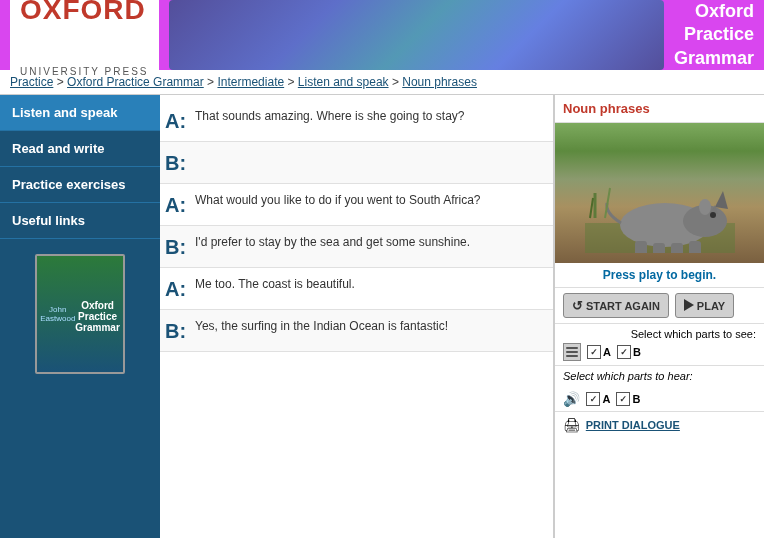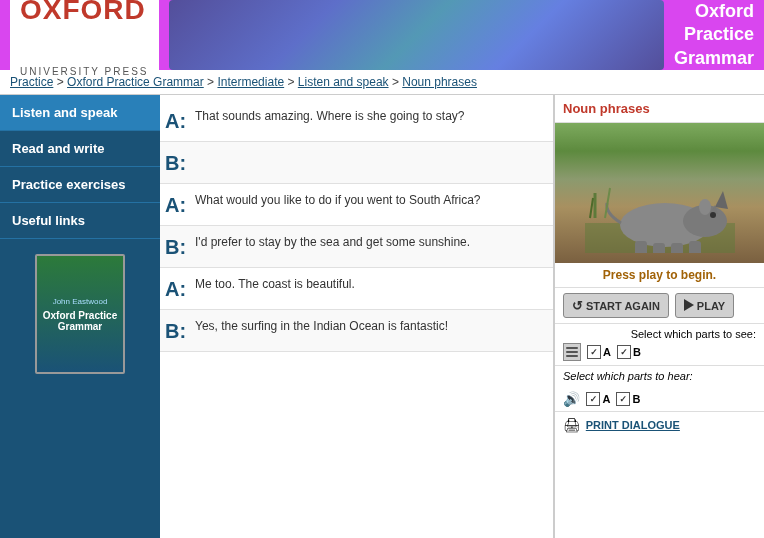--- a/index.html
+++ b/index.html
@@ -83,21 +83,20 @@
       text-decoration: none;
     }
     .sidebar-item.active { background: #2980b9; }
     #book-cover {
       margin: 15px auto;
       width: 90px;
       height: 120px;
       background: linear-gradient(180deg, #2c7a3a 0%, #1a5276 100%);
       border: 2px solid #999;
       display: flex;
-      flex-direction: column;
       align-items: center;
       justify-content: center;
       color: #fff;
       font-size: 9px;
       text-align: center;
       border-radius: 2px;
       padding: 5px;
     }
     #book-cover .book-title { font-size: 10px; font-weight: bold; margin-top: 4px; }
 
@@ -170,21 +169,21 @@
     #rhino-svg {
       position: absolute;
       bottom: 10px;
       left: 30px;
     }
     #press-play {
       text-align: center;
       padding: 5px;
       font-size: 12px;
       font-weight: bold;
-      color: #a16207;
+      color: #0369a1;
       border-bottom: 1px solid #ddd;
     }
     #controls-row {
       display: flex;
       padding: 5px 8px;
       gap: 6px;
       border-bottom: 1px solid #ddd;
     }
     .ctrl-btn {
       display: flex;

